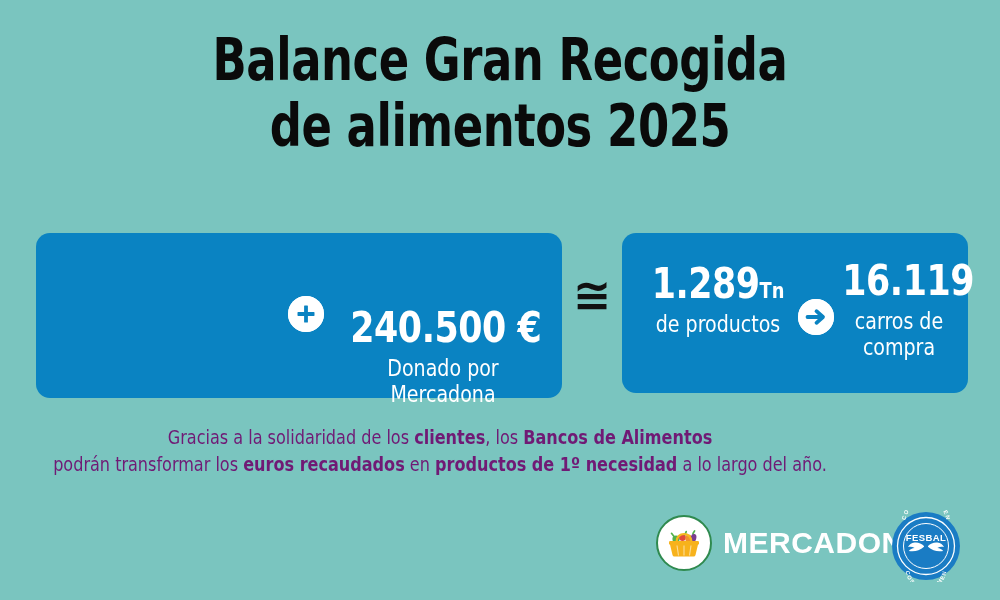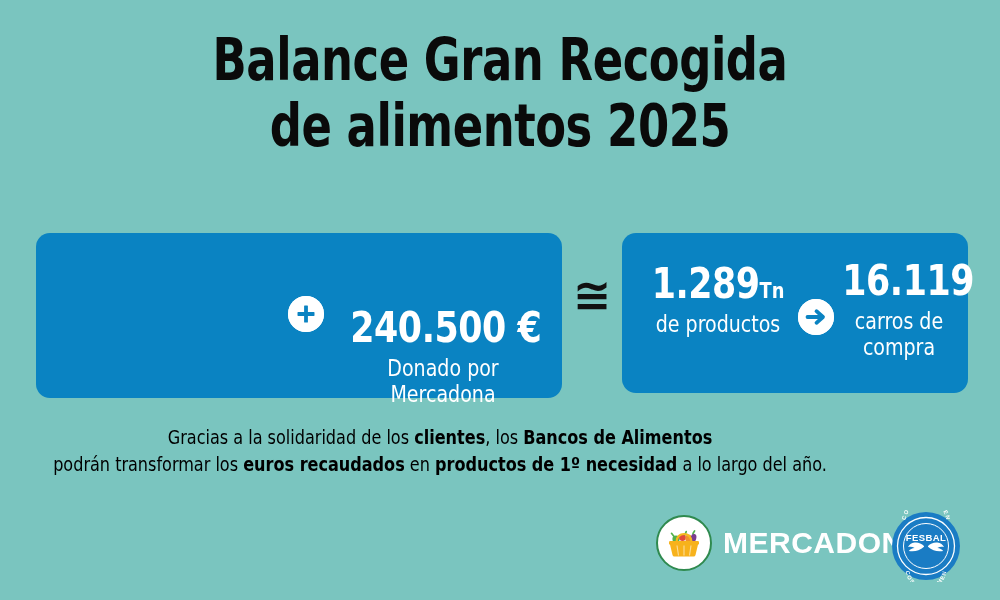--- a/index.html
+++ b/index.html
@@ -116,21 +116,21 @@
   
   .caption {
     position: absolute;
     left: 0;
     top: 424px;
     width: 880px;
     text-align: center;
     font-family: "Liberation Sans Narrow", "DejaVu Sans Condensed", "Liberation Sans", sans-serif;
     font-size: 19px;
     line-height: 1.42;
-    color: #000000;
+    color: #701a75;
   }
   .caption-line { transform: scaleX(0.94); white-space: nowrap; }
   .caption b { font-weight: 700; }
 
   
   .logos {
     position: absolute;
     left: 640px;
     top: 505px;
     width: 340px;

